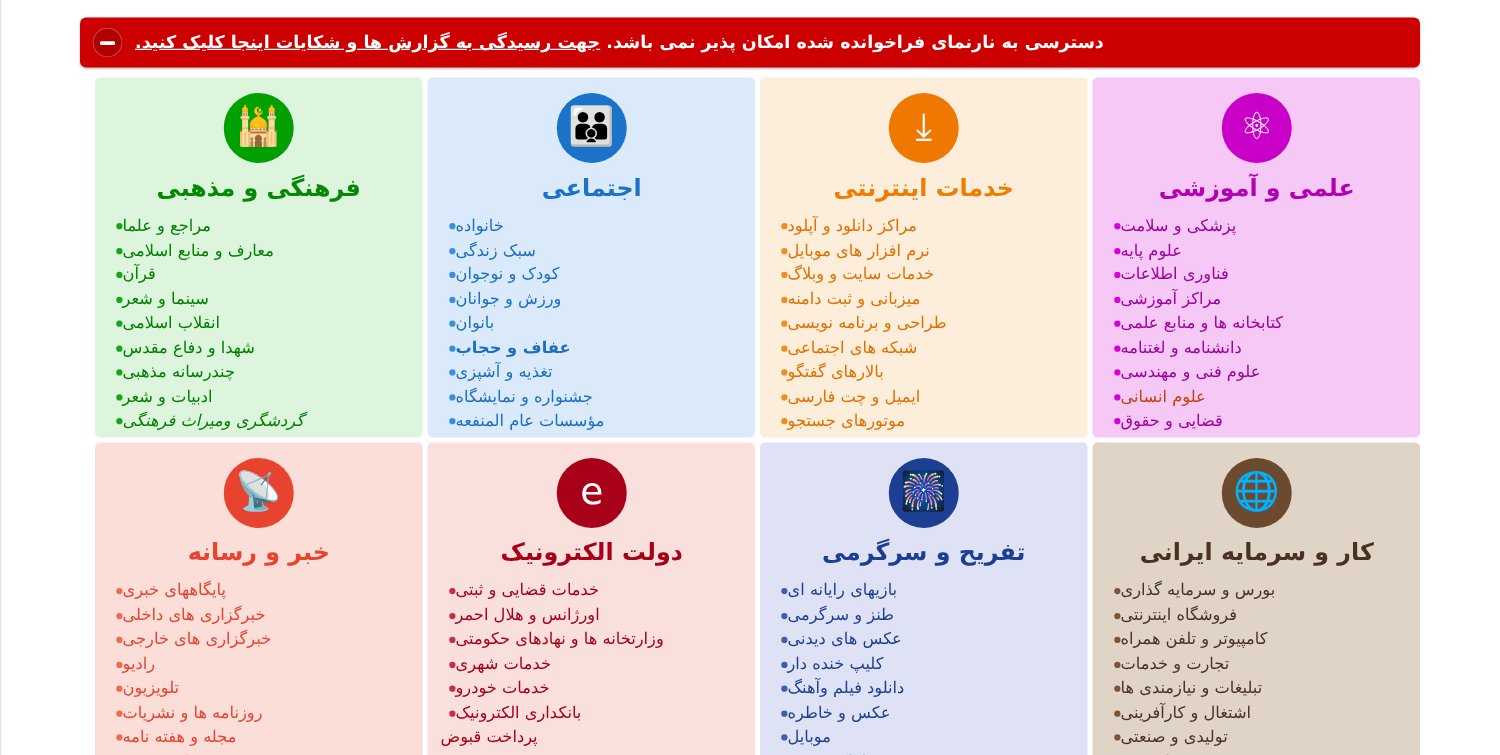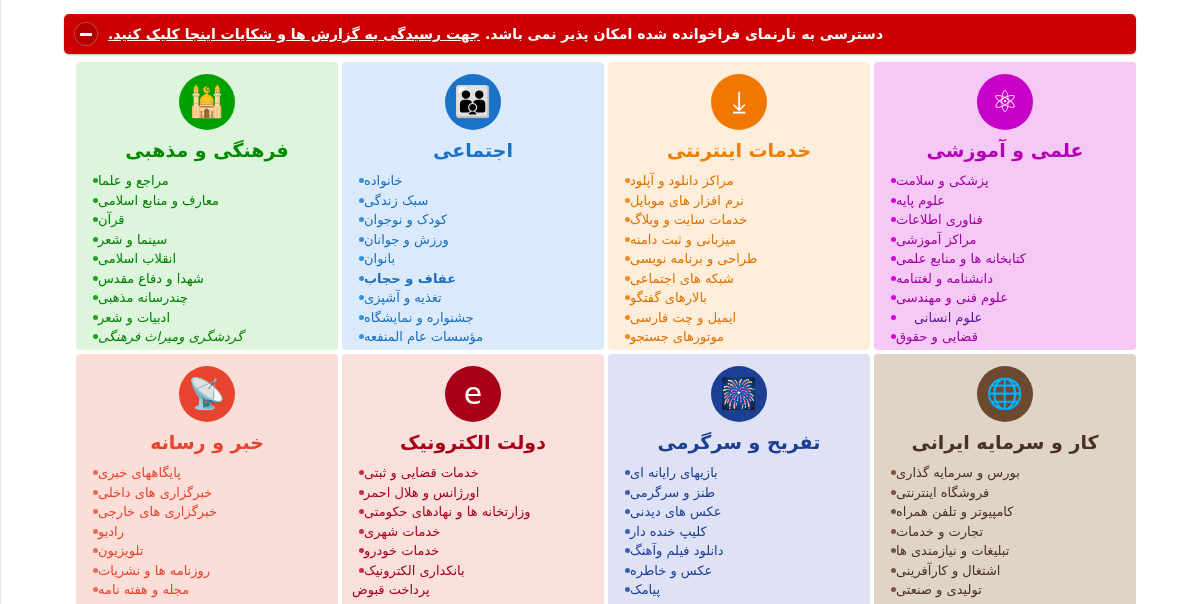--- a/index.html
+++ b/index.html
@@ -206,21 +206,21 @@
           <li>
             <span class="bullet" style="background: rgb(216, 0, 216);"></span>
             <span class="txt" style="color: rgb(160, 0, 160);">دانشنامه و لغتنامه</span>
           </li>
           <li>
             <span class="bullet" style="background: rgb(216, 0, 216);"></span>
             <span class="txt" style="color: rgb(160, 0, 160);">علوم فنی و مهندسی</span>
           </li>
           <li>
             <span class="bullet" style="background: rgb(216, 0, 216);"></span>
-            <span class="txt" style="color: #4c1d95; margin-left: 18px;">علوم انسانی</span>
+            <span class="txt" style="color: #c2410c;">علوم انسانی</span>
           </li>
           <li>
             <span class="bullet" style="background: rgb(216, 0, 216);"></span>
             <span class="txt" style="color: rgb(160, 0, 160);">قضایی و حقوق</span>
           </li>
         </ul>
       </div>
       <div class="card" style="background: rgb(253, 238, 219);">
         <div class="card-icon" style="background: rgb(240, 120, 0);">⤓</div>
         <div class="card-title" style="color: rgb(239, 125, 0);">خدمات اینترنتی</div>
@@ -407,21 +407,21 @@
           <li>
             <span class="bullet" style="background: rgb(61, 95, 176);"></span>
             <span class="txt" style="color: rgb(28, 63, 148);">دانلود فیلم وآهنگ</span>
           </li>
           <li>
             <span class="bullet" style="background: rgb(61, 95, 176);"></span>
             <span class="txt" style="color: rgb(28, 63, 148);">عکس و خاطره</span>
           </li>
           <li>
             <span class="bullet" style="background: rgb(61, 95, 176);"></span>
-            <span class="txt" style="color: rgb(28, 63, 148);">پیامک</span>
+            <span class="txt" style="color: rgb(28, 63, 148);">موبایل</span>
           </li>
           <li>
             <span class="txt" style="color: rgb(28, 63, 148);">اماکن تفریحی</span>
           </li>
         </ul>
       </div>
       <div class="card" style="background: rgb(250, 224, 220);">
         <div class="card-icon" style="background: rgb(168, 0, 24);">e</div>
         <div class="card-title" style="color: rgb(168, 0, 24);">دولت الکترونیک</div>
         <ul>

